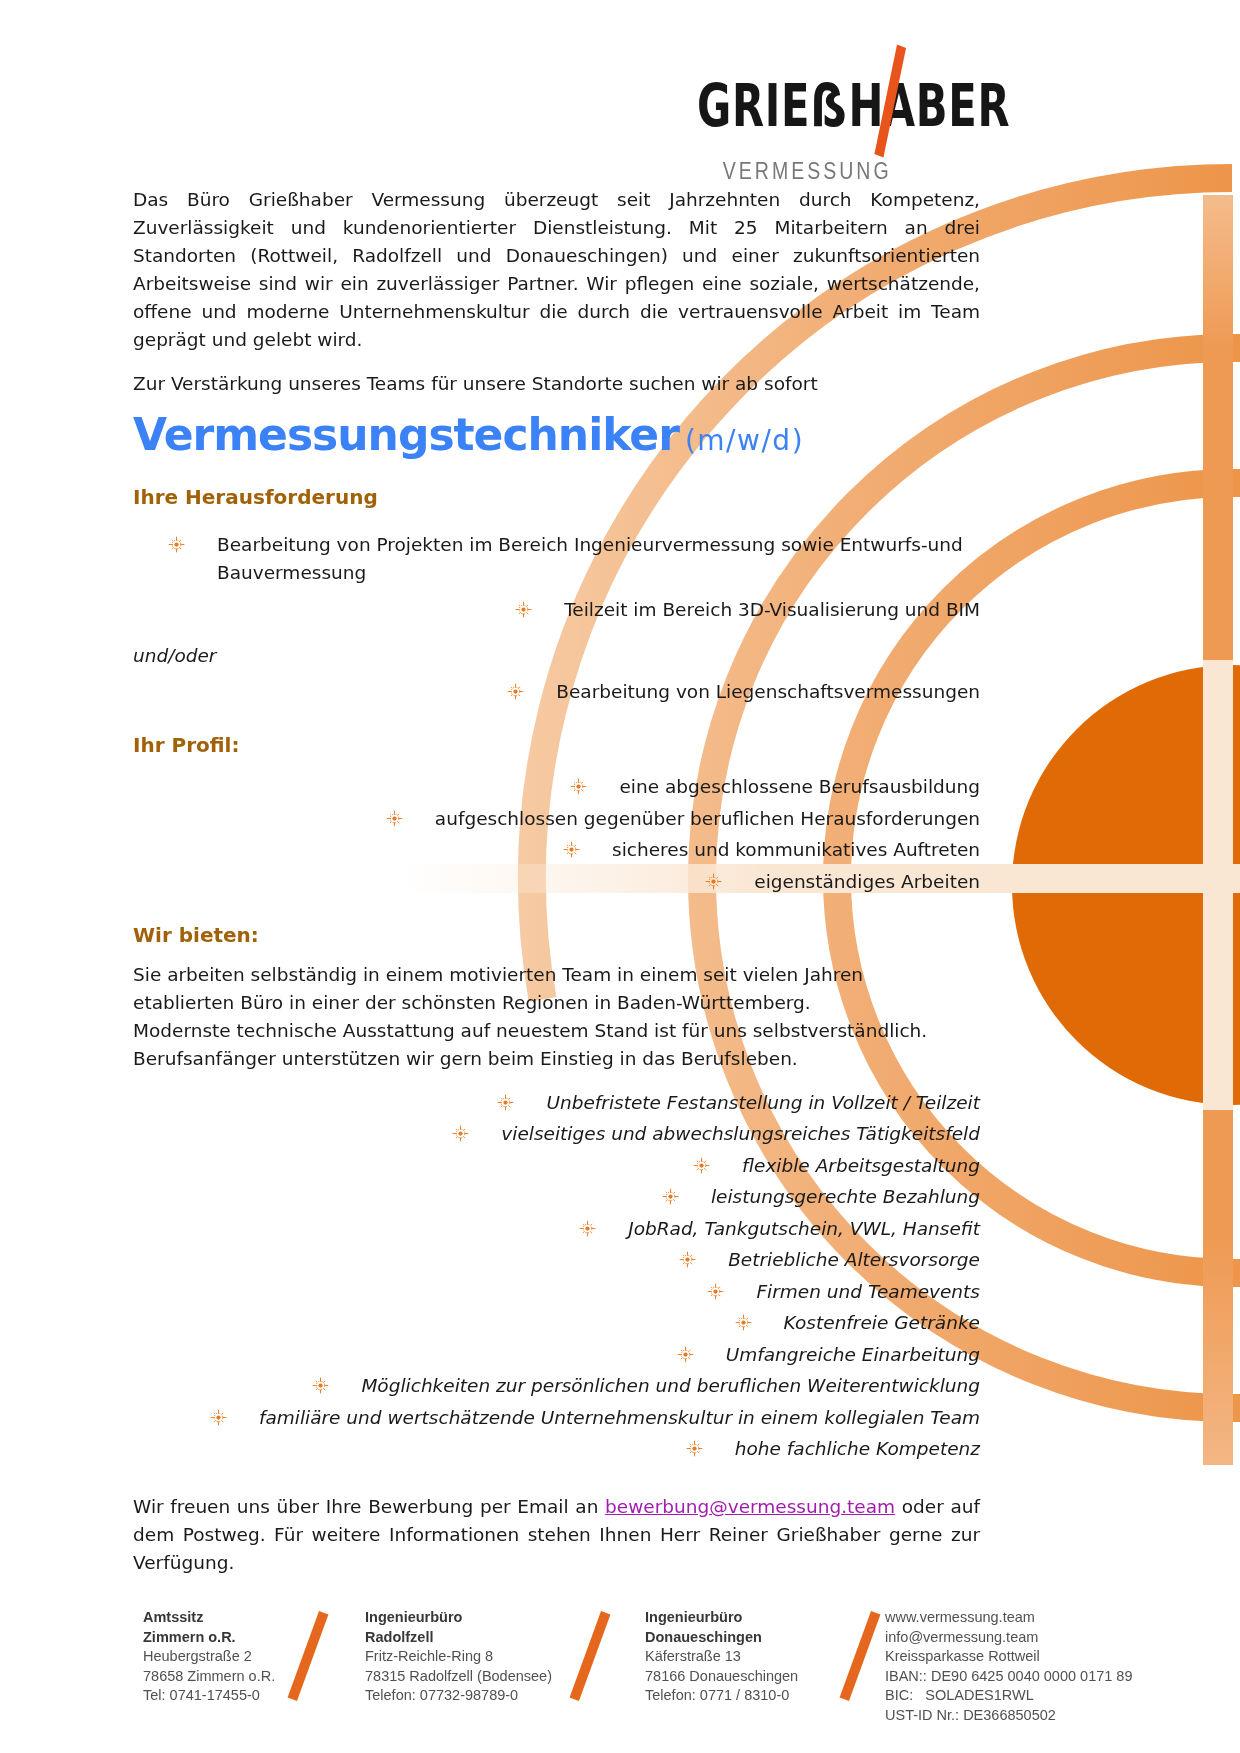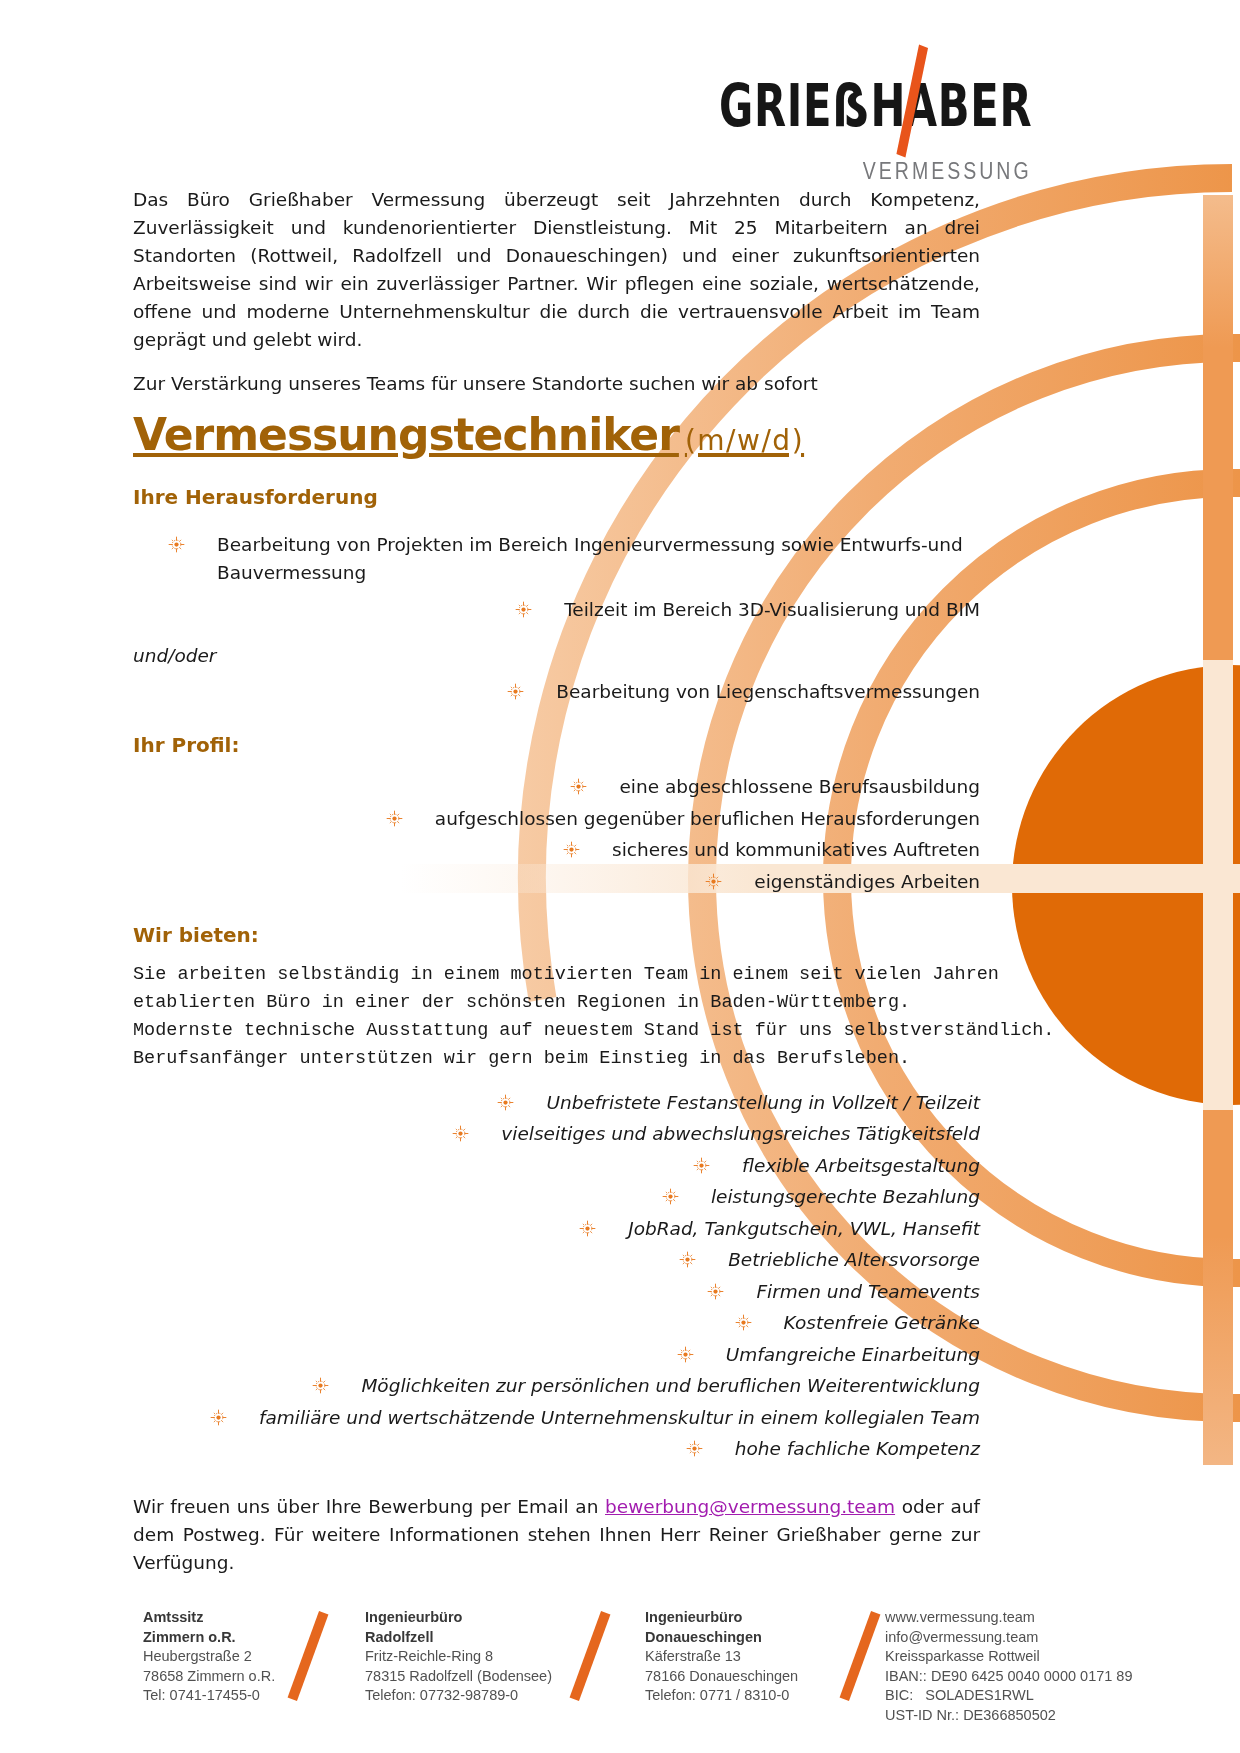--- a/index.html
+++ b/index.html
@@ -3,52 +3,52 @@
 <meta charset="utf-8">
 <style>
   html,body { margin:0; padding:0; background:#ffffff; }
   .page { position:relative; width:1240px; height:1753px; background:#ffffff; overflow:hidden;
           font-family:"DejaVu Sans", sans-serif; }
 
   
   .deco { position:absolute; top:0; left:0; z-index:0; }
 
   
-  .logo-block { position:absolute; top:44px; right:208px; z-index:1; text-align:right; }
+  .logo-block { position:absolute; top:44px; right:230px; z-index:1; text-align:center; }
   .wm-scale { display:inline-block; transform:scaleX(0.72); transform-origin:100% 50%;
               font-weight:700; font-size:58px; line-height:1.1; color:#161616;
               letter-spacing:1px; white-space:nowrap; font-family:"DejaVu Sans", sans-serif; }
   .logo-slash { display:inline-block; width:13px; height:114px; background:#E8541B;
                 transform:rotate(16deg); vertical-align:-32px; margin:0 -17px 0 2px; }
   .logo-sub-wrap { margin-top:0px; }
   .ls-scale { display:inline-block; transform:scaleX(0.85); transform-origin:100% 50%;
               font-family:"Liberation Sans", sans-serif; font-size:23px; letter-spacing:3.5px;
               color:#77787B; font-weight:500; white-space:nowrap; }
 
   
   .content { position:absolute; left:133px; top:0; width:847px; z-index:1;
              font-size:18.5px; line-height:28px; color:#1a1a1a; }
   .intro   { margin:186px 0 0 0; text-align:justify; }
   .lead    { margin:16px 0 0 0; }
-  h1.job   { margin:10px 0 0 0; font-size:44px; line-height:54px; color:#a16207;
-             letter-spacing:-1px; font-weight:700;text-decoration:underline; }
+  h1.job   { margin:10px 0 0 0; font-size:44px; line-height:54px; color:#3b82f6;
+             letter-spacing:-1px; font-weight:700; }
   h1.job .suffix { font-size:28px; font-weight:400; letter-spacing:1.5px; margin-left:6px; }
   h2.sec   { font-size:20px; line-height:26px; font-weight:700; color:#a16207; margin:0; }
   #h-challenge { margin-top:16px; }
   ul.bullets { list-style:none; margin:0; padding:0 0 0 35px; }
   .bullets li { display:flex; gap:32px; margin-bottom:9px;justify-content:flex-end; }
   .bullets.tight li { margin-bottom:3.5px; }
   .tic { width:17px; height:17px; flex:0 0 17px; margin-top:5px; }
   #challenge-list { margin-top:21px; }
   .andor { font-style:italic; margin:18px 0 0 0; }
   #andor-list { margin-top:8px; }
   #h-profile { margin-top:26px; }
   #profile-list { margin-top:15px; }
   #h-offer { margin-top:26px; }
-  .offer-par { margin-top:13px;font-family:Liberation Mono, monospace; }
+  .offer-par { margin-top:13px; }
   .offer-line { white-space:nowrap; }
   #offer-list { margin-top:16px;font-style:italic; }
   .bullet-text.nowrap { white-space:nowrap; }
   .closing { margin-top:30px; text-align:justify; }
   a.mail { color:#a21caf; text-decoration:underline; }
 
   
   .page-footer { position:absolute; left:0; top:1600px; width:1240px; height:153px; z-index:1;
                  font-family:"Liberation Sans", sans-serif; font-size:14.5px; line-height:19.5px;
                  color:#515151; }

